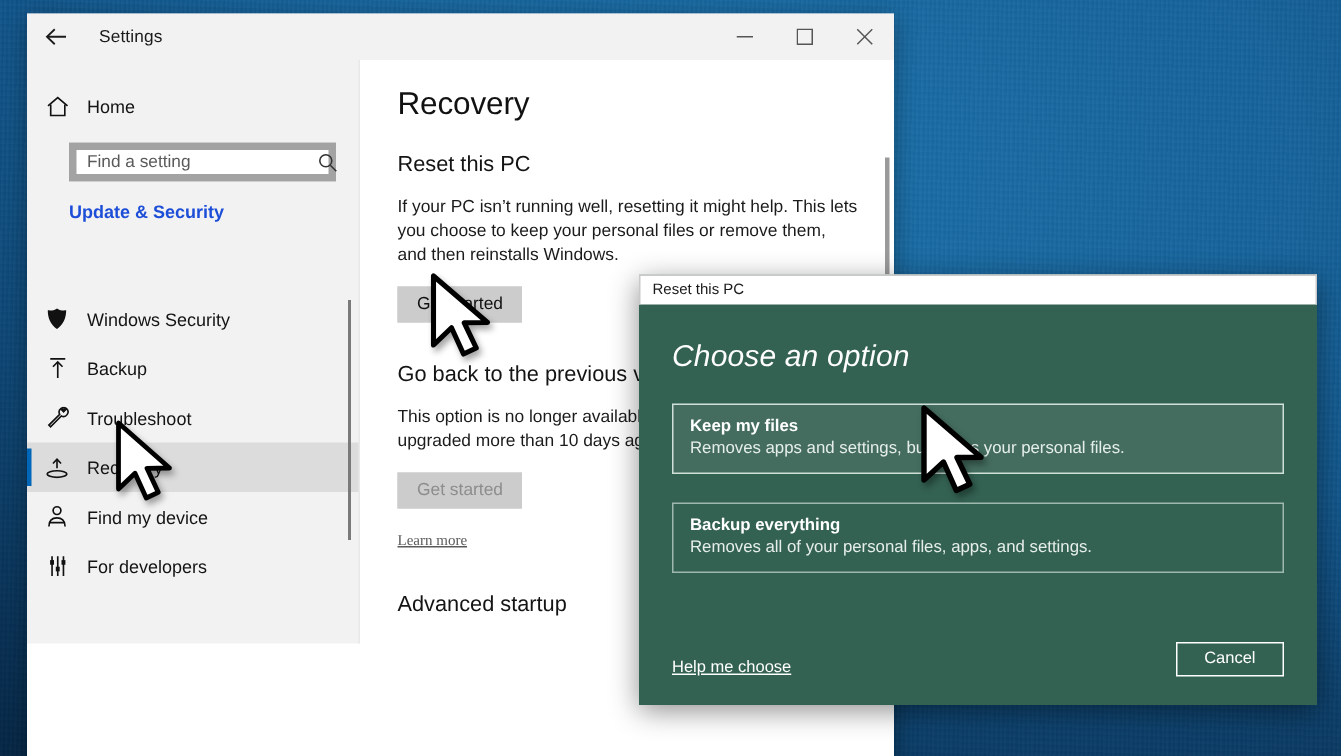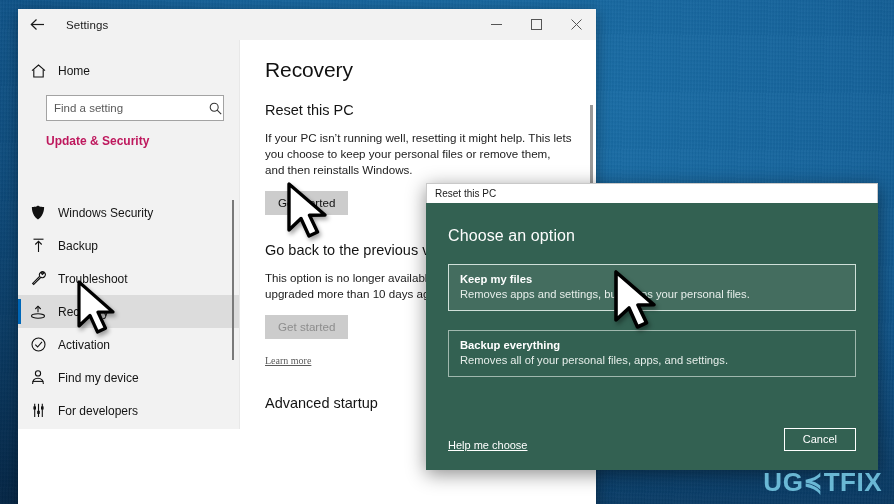--- a/index.html
+++ b/index.html
@@ -83,37 +83,37 @@
   .side-ico {
     width: 40px; min-width: 40px;
     display: flex; align-items: center; justify-content: center;
     color: #111;
   }
   .side-ico svg { display:block; }
   .side-label { font-size: 12px; color: #141414; }
   .search-wrap {
     position: absolute; left: 28px; top: 55px;
     width: 178px; height: 26px;
-    background: #fff; border: 1px solid #a3a3a3;
+    background: #fff; border: 5px solid #a3a3a3;
     display: flex; align-items: center;
   }
   .search-inp {
     flex: 1; border: none; outline: none;
     font-family: "Liberation Sans", sans-serif;
     font-size: 11.5px; color: #444;
     padding-left: 7px; background: transparent;
   }
   .search-inp::placeholder { color: #5a5a5a; }
   .search-ico {
     width: 22px; display:flex; align-items:center; justify-content:center;
     color: #333;
   }
   .section-head {
     position: absolute; left: 28px; top: 94px;
-    font-size: 12px; font-weight: bold; color: #be185d;
+    font-size: 12px; font-weight: bold; color: #1d4ed8;
   }
   .nav-list { position: absolute; left: 0; top: 156px; width: 100%; }
   .nav-item {
     position: relative;
     height: 33px;
     display: flex; align-items: center;
   }
   .nav-item.sel { background: #dcdcdc; }
   .nav-item.sel::before {
     content: ""; position: absolute; left: 0; top: 4px;
@@ -168,22 +168,23 @@
   }
   .dlg-title {
     height: 20px; background: #ffffff;
     display: flex; align-items: center;
     padding-left: 8px;
     font-size: 10px; color: #1a1a1a;
     border: 1px solid #c9c9c9; border-bottom: none;
   }
   .dlg-body { position: relative; height: 267px; padding: 24px 22px 0 22px; }
   .dlg-h1 {
-    font-size: 16px; color: #fdfdfd; font-weight: normal;
+    font-size: 20px; color: #fdfdfd; font-weight: normal;
     letter-spacing: 0.1px;
+    font-style: italic;
   }
   .opt {
     margin-top: 19px;
     border: 1px solid #9fb8ae;
     padding: 8px 11px 10px 11px;
   }
   .opt.active { background: #446d5f; border-color: #cfe0d9; }
   .opt-title { font-size: 11.2px; font-weight: bold; color: #ffffff; }
   .opt-desc { font-size: 11.2px; color: #e6eeea; margin-top: 3px; }
   .dlg-foot {
@@ -313,29 +314,20 @@
           <span class="side-ico">
             <svg width="16" height="14" viewBox="0 0 16 14" fill="none" stroke="#111" stroke-width="1.1">
               <ellipse cx="8" cy="11" rx="6.5" ry="2.2"></ellipse>
               <path d="M8 1.2 V7.2"></path>
                 <path d="M5.3 4 L8 1.2 L10.7 4"></path>
             </svg>
           </span>
           <span class="side-label">Recovery</span>
         </div>
 
-        <div class="nav-item">
-          <span class="side-ico">
-            <svg width="15" height="15" viewBox="0 0 15 15" fill="none" stroke="#111" stroke-width="1.1">
-              <circle cx="7.5" cy="7.5" r="6.5"></circle>
-                <path d="M4.3 7.6 L6.6 10 L11 4.9"></path>
-            </svg>
-          </span>
-          <span class="side-label">Activation</span>
-        </div>
 
         <div class="nav-item">
           <span class="side-ico">
             <svg width="14" height="15" viewBox="0 0 14 15" fill="none" stroke="#111" stroke-width="1.1">
               <circle cx="7" cy="3.4" r="2.6"></circle>
                 <path d="M1.6 14 C1.6 9.9 4 8.2 7 8.2 C10 8.2 12.4 9.9 12.4 14"></path>
               <path d="M1.6 11.4 H12.4"></path>
             </svg>
           </span>
           <span class="side-label">Find my device</span>
@@ -411,19 +403,14 @@
       <path d="M4 2 L4 48 L16 36.5 L24 54 L32.5 50 L24.5 33.2 L40 33 Z" fill="#ffffff" stroke="#000000" stroke-width="3.4" stroke-linejoin="round"></path>
     </svg>
   </div>
 
   <div class="cursor" style="left:612px; top:270px;">
     <svg width="56" height="66" viewBox="0 0 56 66">
       <path d="M4 2 L4 50 L17 38 L25.5 57 L34.5 52.8 L26 35 L42 34.8 Z" fill="#ffffff" stroke="#000000" stroke-width="3.6" stroke-linejoin="round"></path>
     </svg>
   </div>
 
-  <div class="watermark">
-    <span>UG</span>
-    <span class="wm-e">≼</span>
-    <span>TFIX</span>
-  </div>
 
 </div>
 
 </body></html>

